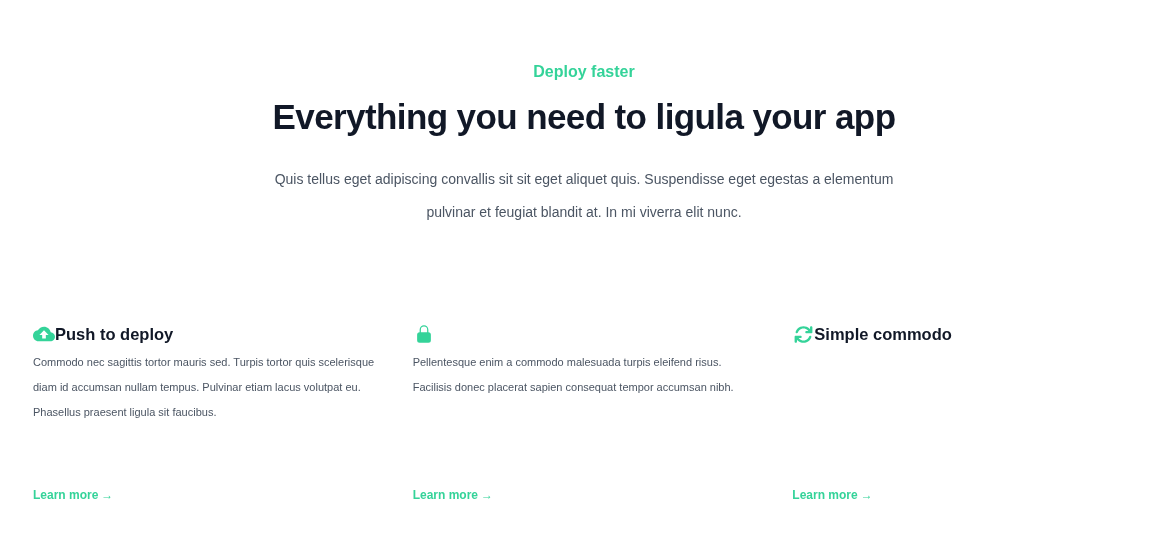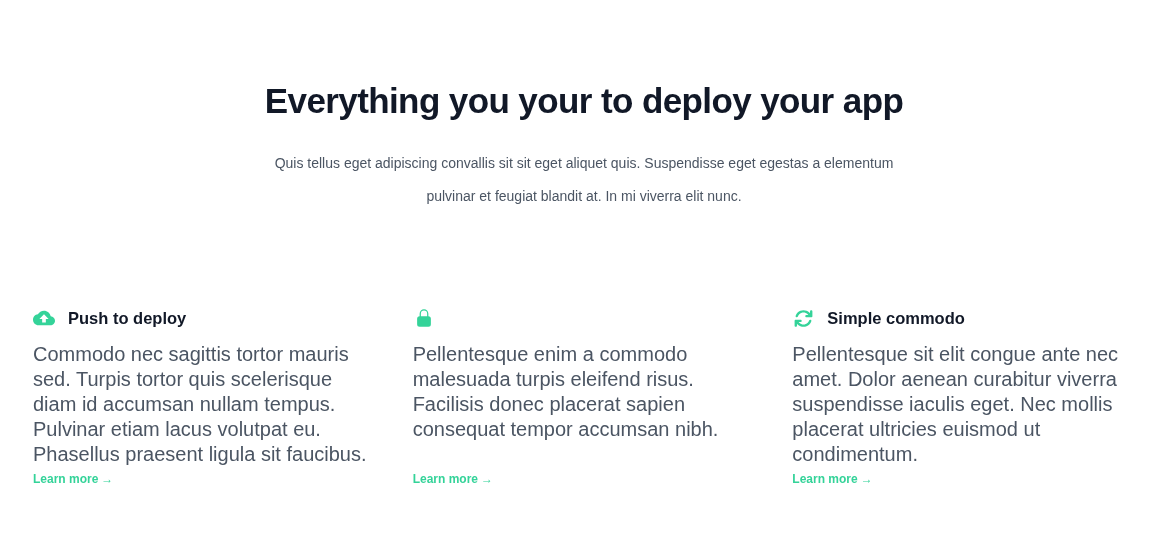--- a/index.html
+++ b/index.html
@@ -44,41 +44,40 @@
     column-gap: 37px;
   }
   .feature {
     display: flex;
     flex-direction: column;
     min-height: 180px;
   }
   .feature-header {
     display: flex;
     align-items: center;
-    gap: 13px;
   }
   .feature-icon {
     display: inline-flex;
     width: 22px;
     height: 22px;
     align-items: center;
     justify-content: center;
     flex: 0 0 auto;
   }
   .feature-icon svg { display: block; }
   .feature-title {
     color: var(--heading);
     font-size: 16.5px;
     font-weight: 700;
     line-height: 22px;
   }
   .feature-description {
-    margin-top: 13px;
+    margin-top: 5px;
     color: var(--body-text);
-    font-size: 20px;
+    font-size: 11px;
     line-height: 25px;
     font-weight: 400;
   }
   .feature-link {
     margin-top: auto;
     align-self: flex-start;
     text-decoration: none;
     color: var(--accent);
     font-size: 12px;
     font-weight: 700;
@@ -86,21 +85,22 @@
     cursor: pointer;
   }
   .feature-link .arrow { margin-left: 3px; }
 </style>
 </head>
 <body style="--accent: #34d399; --heading: #111827; --body-text: #4b5563; background: rgb(255, 255, 255);">
 
 <main class="section">
 
   <header class="hero">
-    <h1 class="page-title">Everything you your to deploy your app</h1>
+    <p class="eyebrow">Deploy faster</p>
+    <h1 class="page-title">Everything you need to ligula your app</h1>
     <p class="hero-description">Quis tellus eget adipiscing convallis sit sit eget aliquet quis. Suspendisse eget egestas a elementum pulvinar et feugiat blandit at. In mi viverra elit nunc.</p>
   </header>
 
   <div class="features">
 
     <article class="feature">
       <div class="feature-header">
         <span class="feature-icon">
           <svg width="22" height="22" viewBox="0 0 24 24" fill="#34d399" aria-hidden="true">
             <path d="M19.35 10.04C18.67 6.59 15.64 4 12 4 9.11 4 6.6 5.64 5.35 8.04 2.34 8.36 0 10.91 0 14c0 3.31 2.69 6 6 6h13c2.76 0 5-2.24 5-5 0-2.64-2.05-4.78-4.65-4.96zM14 13v4h-4v-4H7l5-5 5 5h-3z"></path>
@@ -126,18 +126,17 @@
 
     <article class="feature">
       <div class="feature-header">
         <span class="feature-icon">
           <svg width="19" height="19" viewBox="0 0 512 512" fill="#34d399" aria-hidden="true">
             <path d="M105.1 202.6c7.7-21.8 20.2-42.3 37.8-59.8c62.5-62.5 163.8-62.5 226.3 0L386.3 160H336c-17.7 0-32 14.3-32 32s14.3 32 32 32H463.5c0 0 0 0 0 0h.4c17.7 0 32-14.3 32-32V64c0-17.7-14.3-32-32-32s-32 14.3-32 32v51.2L414.4 97.6c-87.5-87.5-229.3-87.5-316.8 0C73.2 122 55.6 150.7 44.8 181.4c-5.9 16.7 2.9 34.9 19.5 40.8s34.9-2.9 40.8-19.5zM39 289.3c-5 1.5-9.8 4.2-13.7 8.2c-4 4-6.7 8.8-8.1 14c-.3 1.2-.6 2.5-.8 3.8c-.3 1.7-.4 3.4-.4 5.1V448c0 17.7 14.3 32 32 32s32-14.3 32-32V396.9l17.6 17.5 0 0c87.5 87.4 229.3 87.4 316.7 0c24.4-24.4 42.1-53.1 52.9-83.7c5.9-16.7-2.9-34.9-19.5-40.8s-34.9 2.9-40.8 19.5c-7.7 21.8-20.2 42.3-37.8 59.8c-62.5 62.5-163.8 62.5-226.3 0l-.1-.1L125.6 352H176c17.7 0 32-14.3 32-32s-14.3-32-32-32H48.4c-1.6 0-3.2 .1-4.8 .3c-1.6 .2-3.1 .5-4.6 1z"></path>
           </svg>
         </span>
         <h3 class="feature-title">Simple commodo</h3>
       </div>
-      <p class="feature-description">Pellentesque sit elit congue ante nec amet. Dolor aenean curabitur viverra suspendisse iaculis eget. Nec mollis placerat ultricies euismod ut condimentum.</p>
       <a class="feature-link" href="#"><span>Learn more</span><span class="arrow">→</span></a>
     </article>
 
   </div>
 </main>
 
 </body></html>

